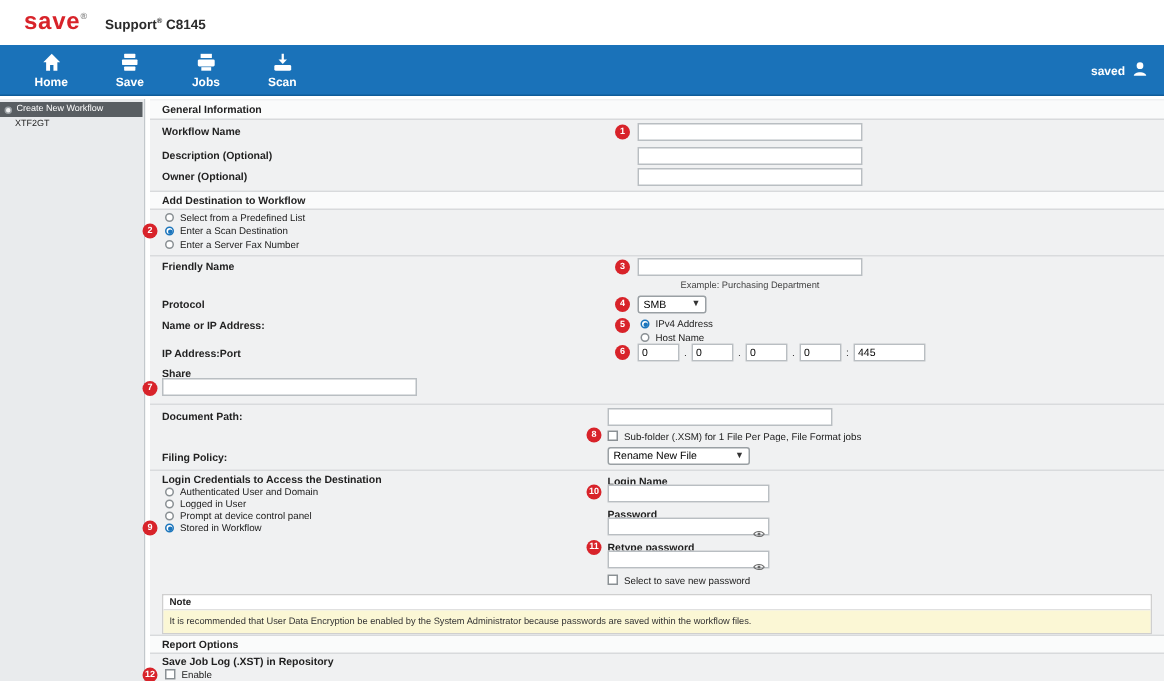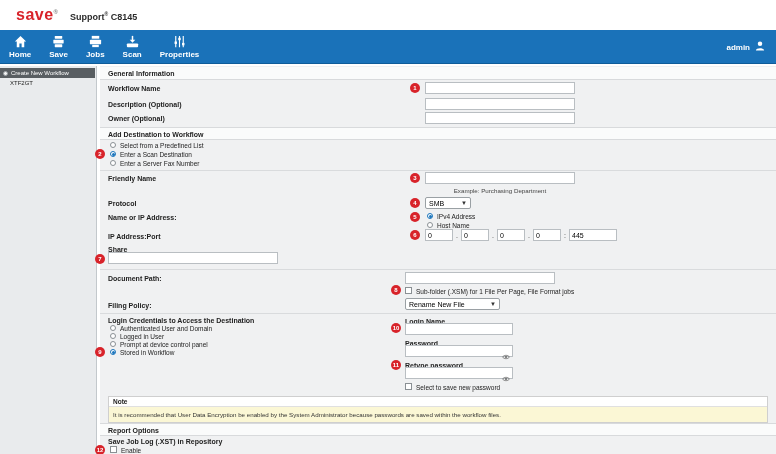--- a/index.html
+++ b/index.html
@@ -9,21 +9,21 @@
 
   
   .topbar { position:absolute; top:0; left:0; width:776px; height:30px; background:#fff; }
   .logo { position:absolute; left:16px; top:6px; color:#d8232a; font-size:16px; font-weight:bold; letter-spacing:.5px; }
   .logo sup { font-size:6px; color:#888; }
   .product { position:absolute; left:70px; top:11px; font-size:9px; color:#2b2b2b; font-weight:bold; }
   .product sup { font-size:5px; }
 
   
   .navbar { position:absolute; top:30px; left:0; width:776px; height:34px; background:#1a72b9; border-bottom:1px solid #0f5c99; display:flex; align-items:stretch; }
-  .nav-item { display:flex; flex-direction:column; align-items:center; justify-content:center; gap:1px; padding:0 9px; cursor:pointer; }
+  .nav-item { display:flex; flex-direction:column; align-items:center; justify-content:center; gap:1px; padding:0 9px; cursor:pointer;margin-left:14px; }
   .nav-item svg { display:block; }
   .nav-label { color:#fff; font-size:8px; font-weight:bold; white-space:nowrap; }
   .nav-user { position:absolute; right:10px; top:0; height:34px; display:flex; align-items:center; gap:4px; }
   .nav-user span { color:#fff; font-size:8px; font-weight:bold; }
 
   
   .bodywrap { position:absolute; top:64px; left:0; width:776px; height:390px; border-top:2px solid #fff; display:flex; }
   .sidebar { width:97px; background:#e9ebed; border-right:1px solid #c3c8cc; position:relative; }
   .side-item-sel { margin-top:2px; width:95px; height:10px; background:#595e62; color:#fff; font-size:6px; display:flex; align-items:center; gap:3px; padding-left:3px; cursor:pointer; }
   .side-dot { width:5px; height:5px; border-radius:50%; background:#f2f2f2; border:1px solid #9aa0a4; flex:0 0 auto; }
@@ -98,33 +98,22 @@
     <div class="nav-item">
       <span>
           <svg width="15" height="15" viewBox="0 0 16 16">
             <path d="M8 2 V7" stroke="#fff" stroke-width="1.6" fill="none"></path>
             <path fill="#fff" d="M5 6 L8 9.2 L11 6 Z"></path>
             <rect fill="#fff" x="2" y="10" width="12" height="4" rx="1"></rect>
           </svg>
         </span>
       <span class="nav-label">Scan</span>
     </div>
-    <div class="nav-item">
-      <span>
-          <svg width="15" height="15" viewBox="0 0 16 16">
-            <path d="M4 2 V14 M8 2 V14 M12 2 V14" stroke="#fff" stroke-width="1.2"></path>
-            <rect fill="#fff" x="2.7" y="8" width="2.6" height="2.6"></rect>
-            <rect fill="#fff" x="6.7" y="4" width="2.6" height="2.6"></rect>
-            <rect fill="#fff" x="10.7" y="9.5" width="2.6" height="2.6"></rect>
-          </svg>
-        </span>
-      <span class="nav-label">Properties</span>
-    </div>
     <div class="nav-user">
-      <span>admin</span>
+      <span>saved</span>
       <span><svg width="12" height="12" viewBox="0 0 16 16">
             <circle fill="#fff" cx="8" cy="5" r="3"></circle>
             <path fill="#fff" d="M2.5 14 C2.5 9.8 13.5 9.8 13.5 14 Z"></path>
           </svg></span>
     </div>
   </div>
 
   <div class="bodywrap">
 
     <div class="sidebar">

